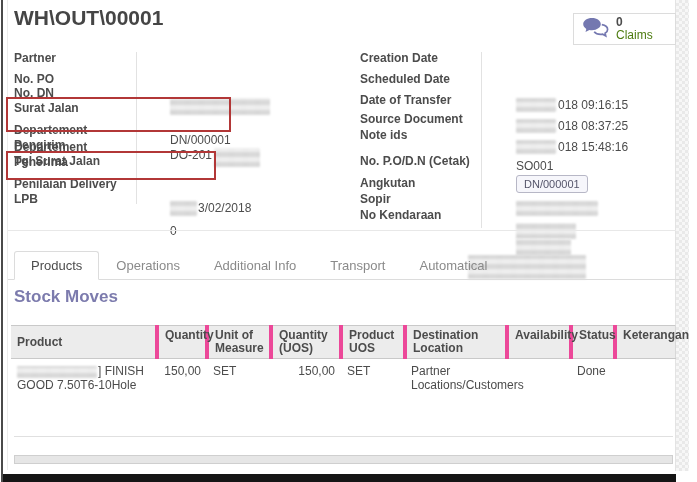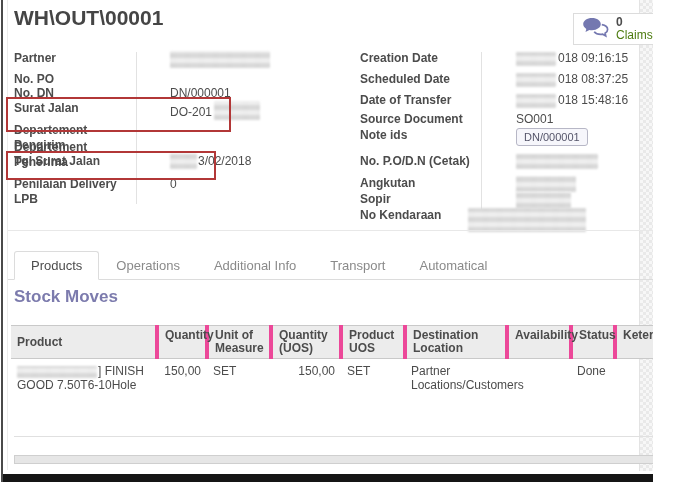--- a/index.html
+++ b/index.html
@@ -1,18 +1,18 @@
 <!DOCTYPE html>
 <html><head>
 <meta charset="utf-8">
 <style>
   html,body{margin:0;padding:0;background:#fff;}
   .screen{
     position:relative;width:653px;height:482px;overflow:hidden;background:#fff;
-    font-family:"Liberation Sans",sans-serif;color:#4c4c4c;
+    font-family:"Liberation Sans",sans-serif;color:#4c4c4c;padding-left:36px;
   }
   
   .edge-left{position:absolute;left:1px;top:0;width:2px;height:482px;background:#4a4a4a;}
   .edge-inner{position:absolute;left:7px;top:0;width:1px;height:470px;background:#ececec;}
   .checker{position:absolute;right:0;top:0;width:13px;height:471px;border-left:1px solid #e3e3e3;
     background:conic-gradient(#e9e9e9 25%,#f7f7f7 0 50%,#e9e9e9 0 75%,#f7f7f7 0);background-size:6px 6px;}
   .bottombar{position:absolute;left:3px;top:474px;width:673px;height:8px;background:#151515;}
 
   .title{position:absolute;left:14px;top:6px;font-size:21px;font-weight:bold;color:#454545;}
 
@@ -21,21 +21,21 @@
     border:1px solid #dcdcdc;background:#fff;display:flex;align-items:center;gap:7px;padding:0 8px;cursor:pointer;}
   .claims .txt{display:flex;flex-direction:column;line-height:13px;font-size:12px;}
   .claims .cnt{font-weight:bold;color:#4c4c4c;}
   .claims .lbl{color:#4d7c0f;}
 
   
   .frow{position:absolute;display:flex;align-items:flex-start;font-size:12px;line-height:15px;gap:28px;}
   .frow.l{left:14px;}
   .frow.r{left:360px;}
   .flabel{display:inline-block;width:122px;font-weight:bold;color:#4c4c4c;}
-  .fvalue{margin-left:6px;display:flex;align-items:flex-end;color:#4c4c4c;white-space:nowrap;}
+  .fvalue{margin-left:6px;display:flex;align-items:flex-start;color:#4c4c4c;white-space:nowrap;margin-top:47px;}
   .vsep{position:absolute;width:1px;background:#e2e2e2;}
   .vsep.l{left:136px;top:52px;height:152px;}
   .vsep.r{left:481px;top:52px;height:176px;}
 
   .blur{display:inline-block;border-radius:1px;vertical-align:middle;
     background-image:
       repeating-linear-gradient(0deg, rgba(213,213,213,.85) 0 5px, rgba(238,238,238,.85) 5px 10px),
       repeating-linear-gradient(90deg,#e7e7e7 0 7px,#f3f3f3 7px 14px);
     filter:blur(1.3px);}
   .tag{display:inline-block;border:1px solid #b7b7c6;background:#f6f6fb;border-radius:3px;

